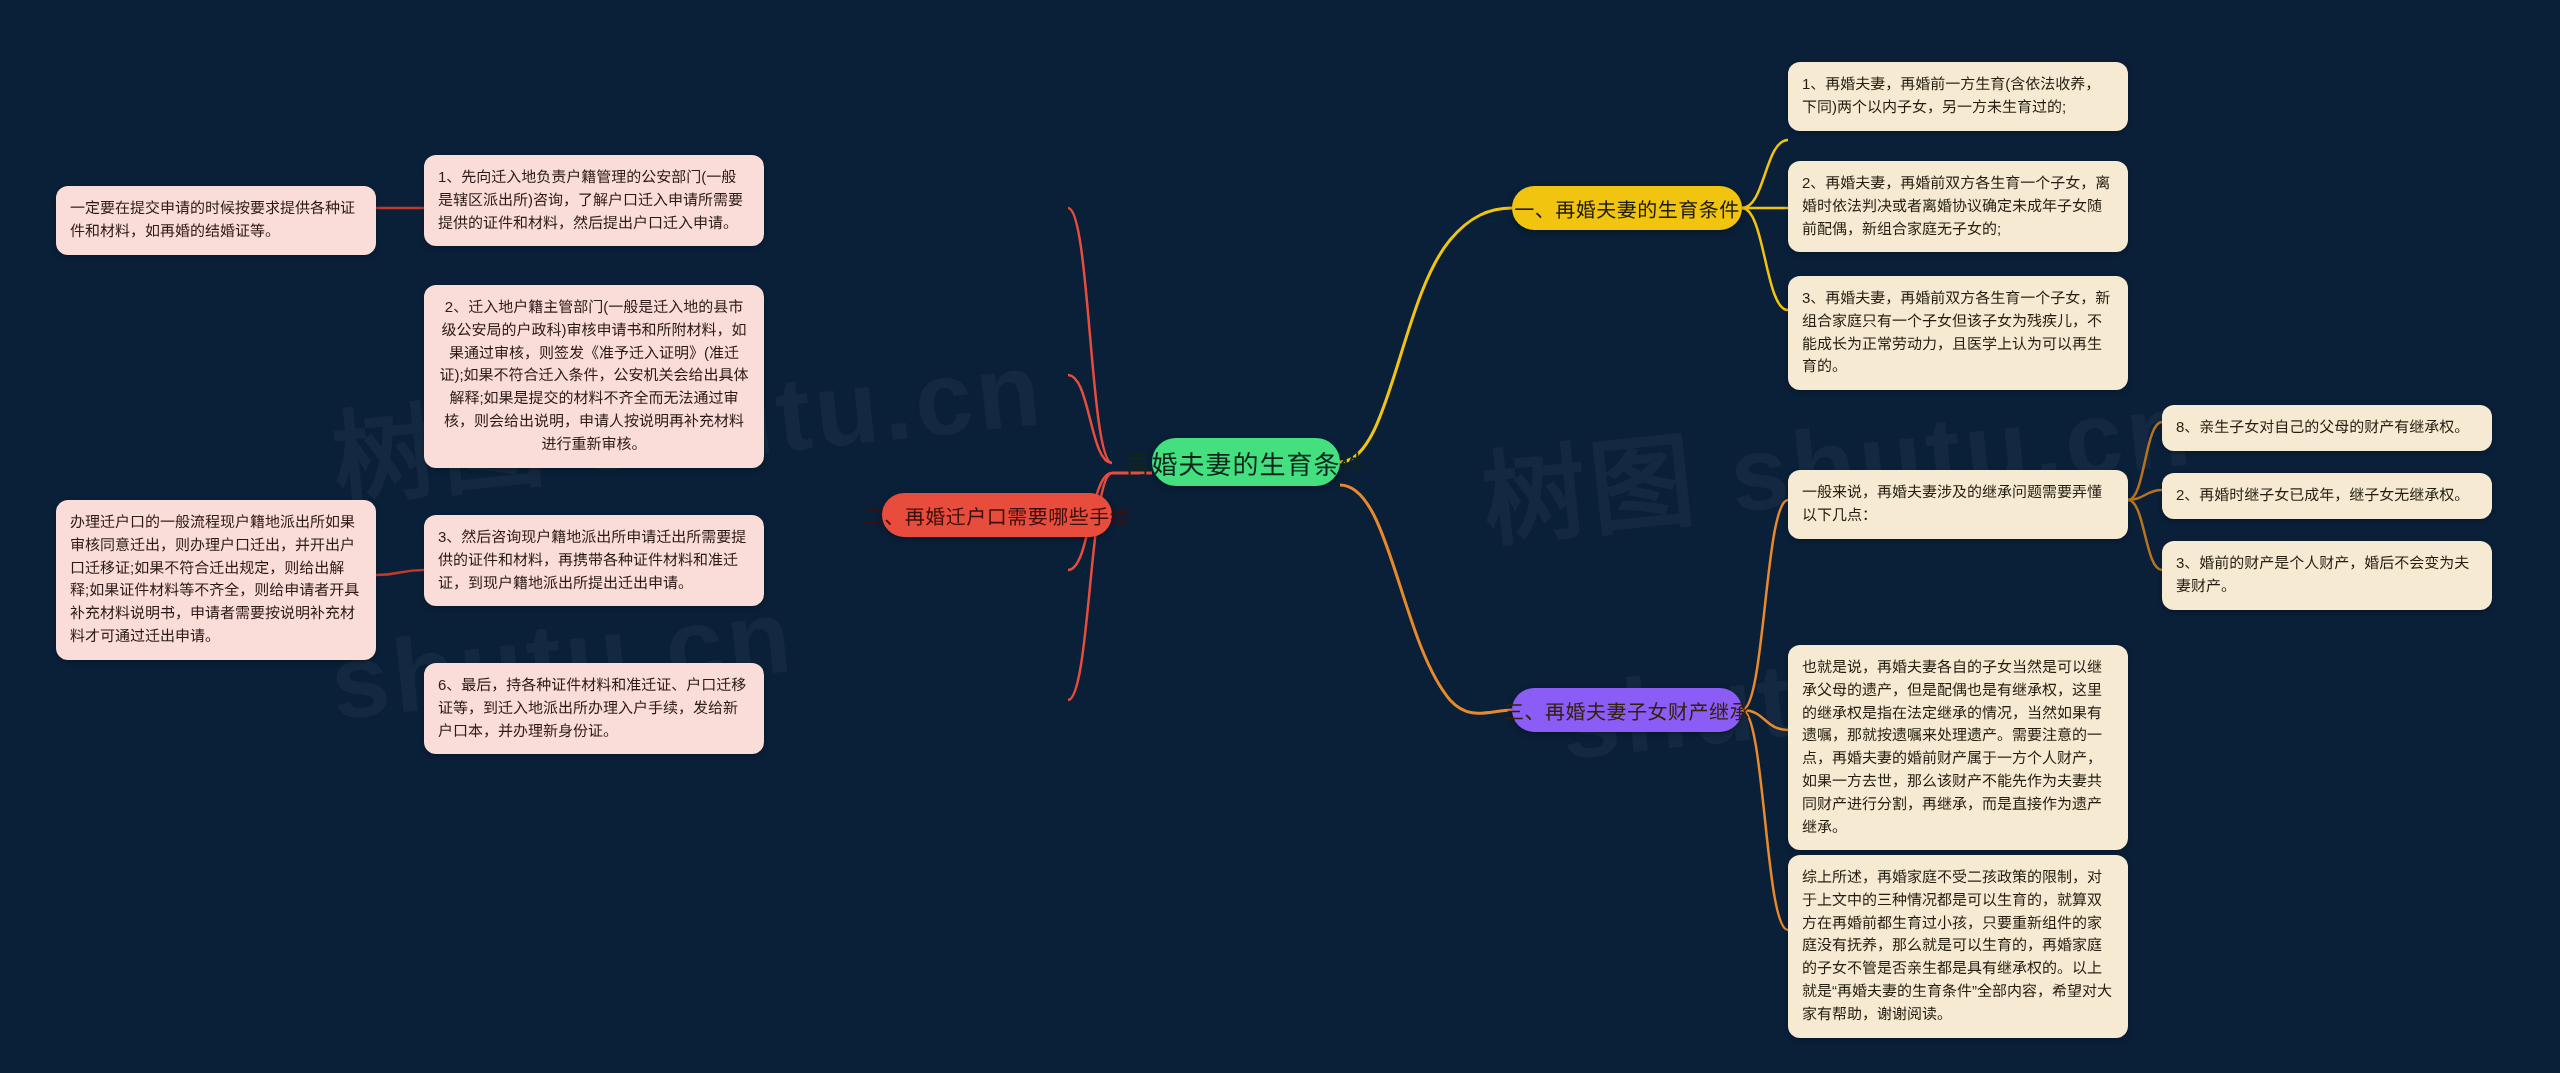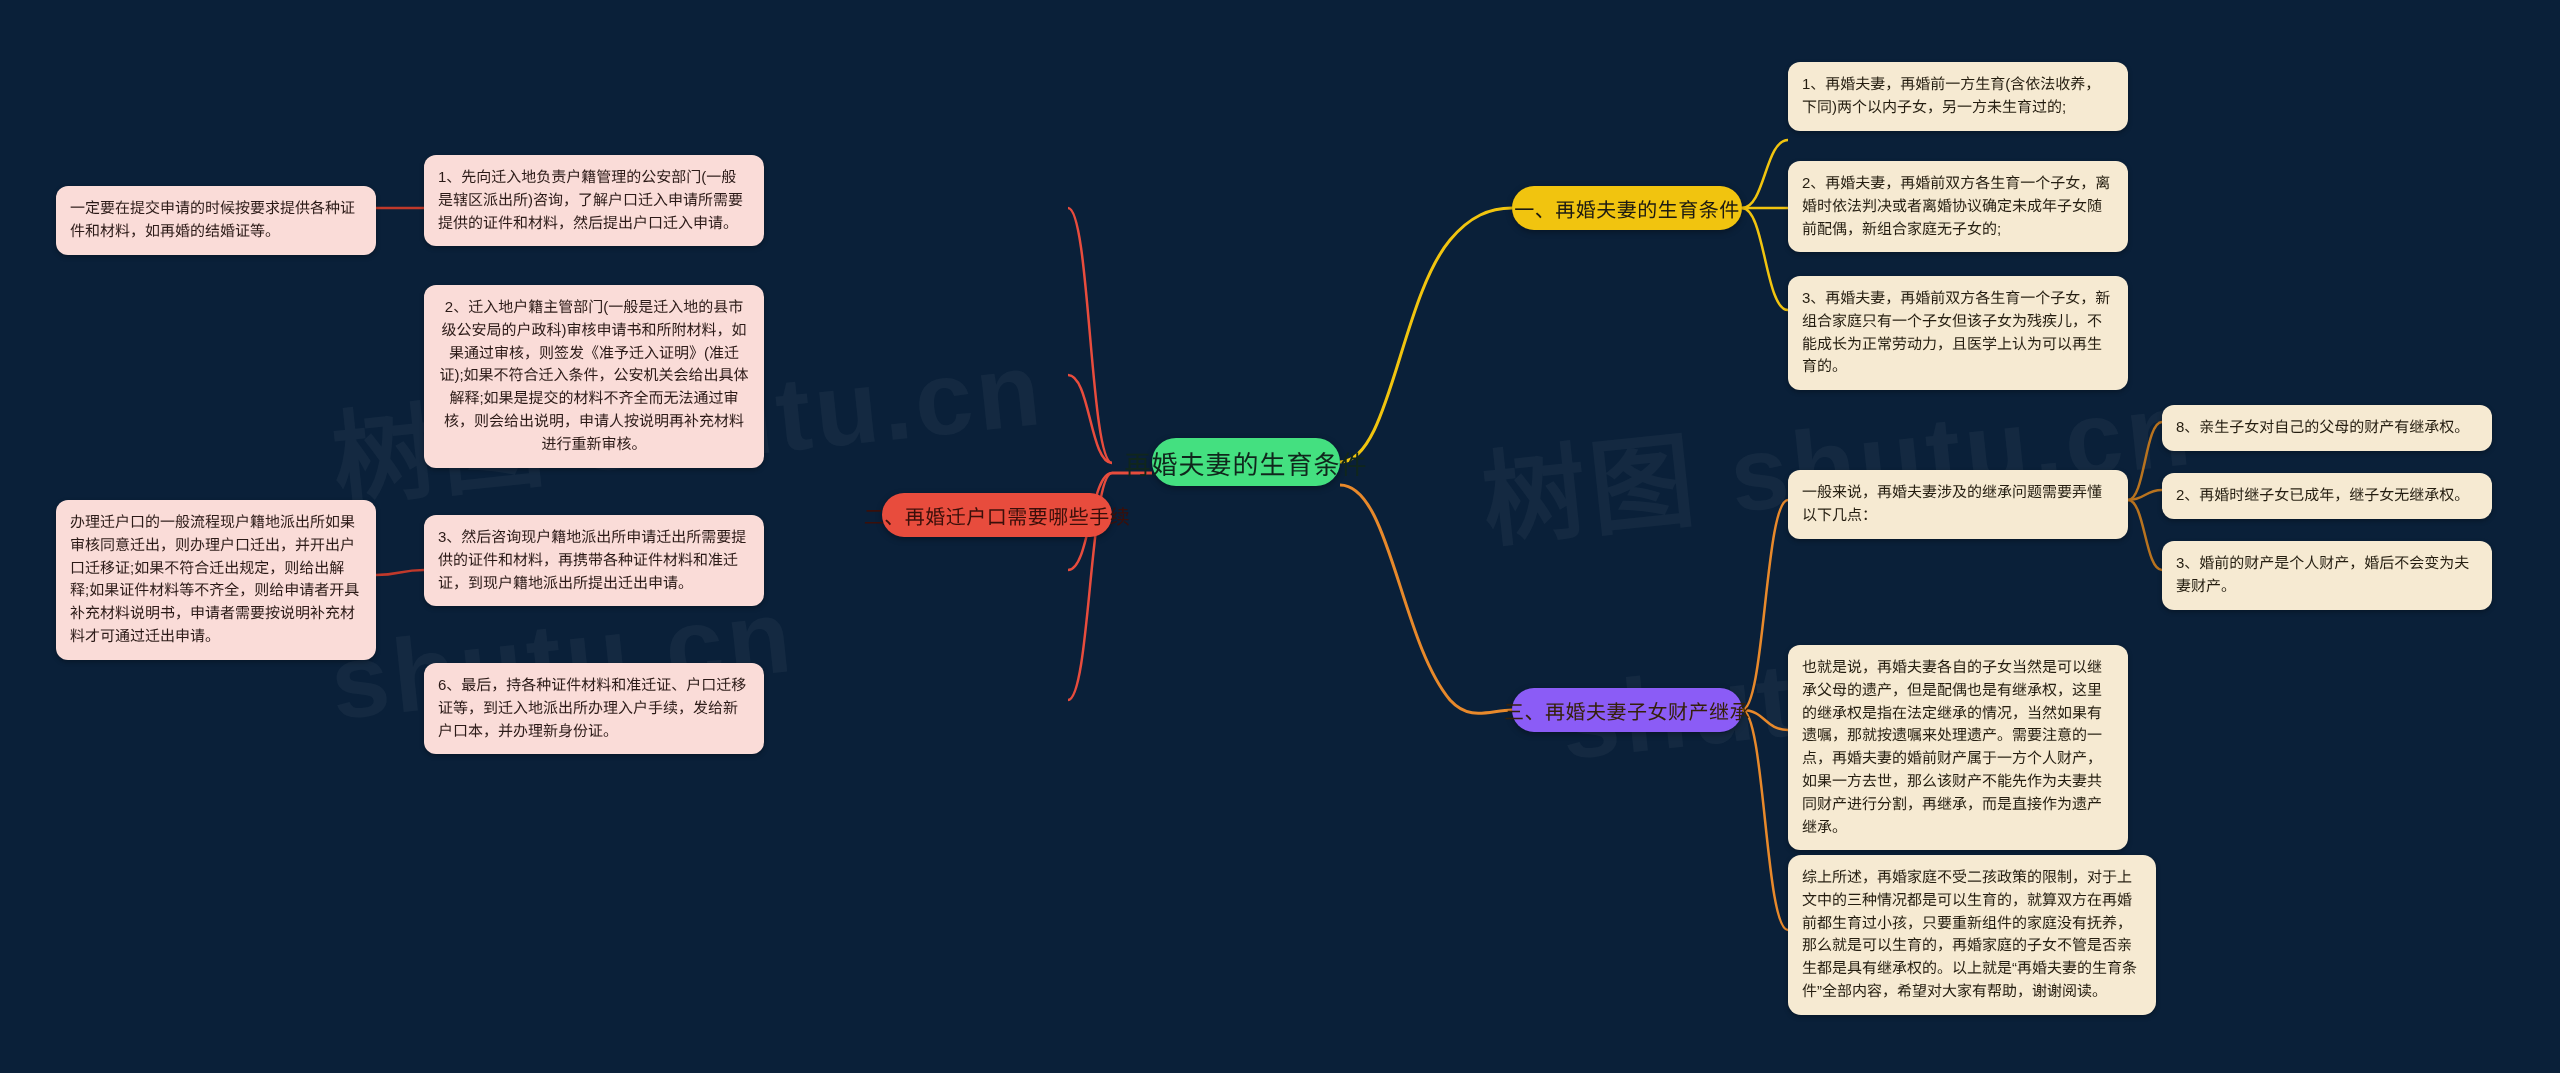--- a/index.html
+++ b/index.html
@@ -156,21 +156,21 @@
   <div class="leaf leaf-pink" style="left:424px; top:663px; width:340px;" data-interactable="true">6、最后，持各种证件材料和准迁证、户口迁移证等，到迁入地派出所办理入户手续，发给新户口本，并办理新身份证。</div>
 
   <div class="leaf leaf-pink" style="left:56px; top:186px; width:320px;" data-interactable="true">一定要在提交申请的时候按要求提供各种证件和材料，如再婚的结婚证等。</div>
 
   <div class="leaf leaf-pink" style="left:56px; top:500px; width:320px;" data-interactable="true">办理迁户口的一般流程现户籍地派出所如果审核同意迁出，则办理户口迁出，并开出户口迁移证;如果不符合迁出规定，则给出解释;如果证件材料等不齐全，则给申请者开具补充材料说明书，申请者需要按说明补充材料才可通过迁出申请。</div>
 
   <div class="leaf leaf-cream" style="left:1788px; top:470px; width:340px;" data-interactable="true">一般来说，再婚夫妻涉及的继承问题需要弄懂以下几点：</div>
 
   <div class="leaf leaf-cream" style="left:1788px; top:645px; width:340px;" data-interactable="true">也就是说，再婚夫妻各自的子女当然是可以继承父母的遗产，但是配偶也是有继承权，这里的继承权是指在法定继承的情况，当然如果有遗嘱，那就按遗嘱来处理遗产。需要注意的一点，再婚夫妻的婚前财产属于一方个人财产，如果一方去世，那么该财产不能先作为夫妻共同财产进行分割，再继承，而是直接作为遗产继承。</div>
 
-  <div class="leaf leaf-cream" style="left:1788px; top:855px; width:368px;border-radius:13px;" data-interactable="true">综上所述，再婚家庭不受二孩政策的限制，对于上文中的三种情况都是可以生育的，就算双方在再婚前都生育过小孩，只要重新组件的家庭没有抚养，那么就是可以生育的，再婚家庭的子女不管是否亲生都是具有继承权的。以上就是“再婚夫妻的生育条件”全部内容，希望对大家有帮助，谢谢阅读。</div>
+  <div class="leaf leaf-cream" style="left:1788px; top:855px; width:340px;" data-interactable="true">综上所述，再婚家庭不受二孩政策的限制，对于上文中的三种情况都是可以生育的，就算双方在再婚前都生育过小孩，只要重新组件的家庭没有抚养，那么就是可以生育的，再婚家庭的子女不管是否亲生都是具有继承权的。以上就是“再婚夫妻的生育条件”全部内容，希望对大家有帮助，谢谢阅读。</div>
 
   <div class="leaf leaf-cream" style="left:2162px; top:405px; width:330px;" data-interactable="true">8、亲生子女对自己的父母的财产有继承权。</div>
 
   <div class="leaf leaf-cream" style="left:2162px; top:473px; width:330px;" data-interactable="true">2、再婚时继子女已成年，继子女无继承权。</div>
 
   <div class="leaf leaf-cream" style="left:2162px; top:541px; width:330px;" data-interactable="true">3、婚前的财产是个人财产，婚后不会变为夫妻财产。</div>
 
 </div>
 
 </body></html>

